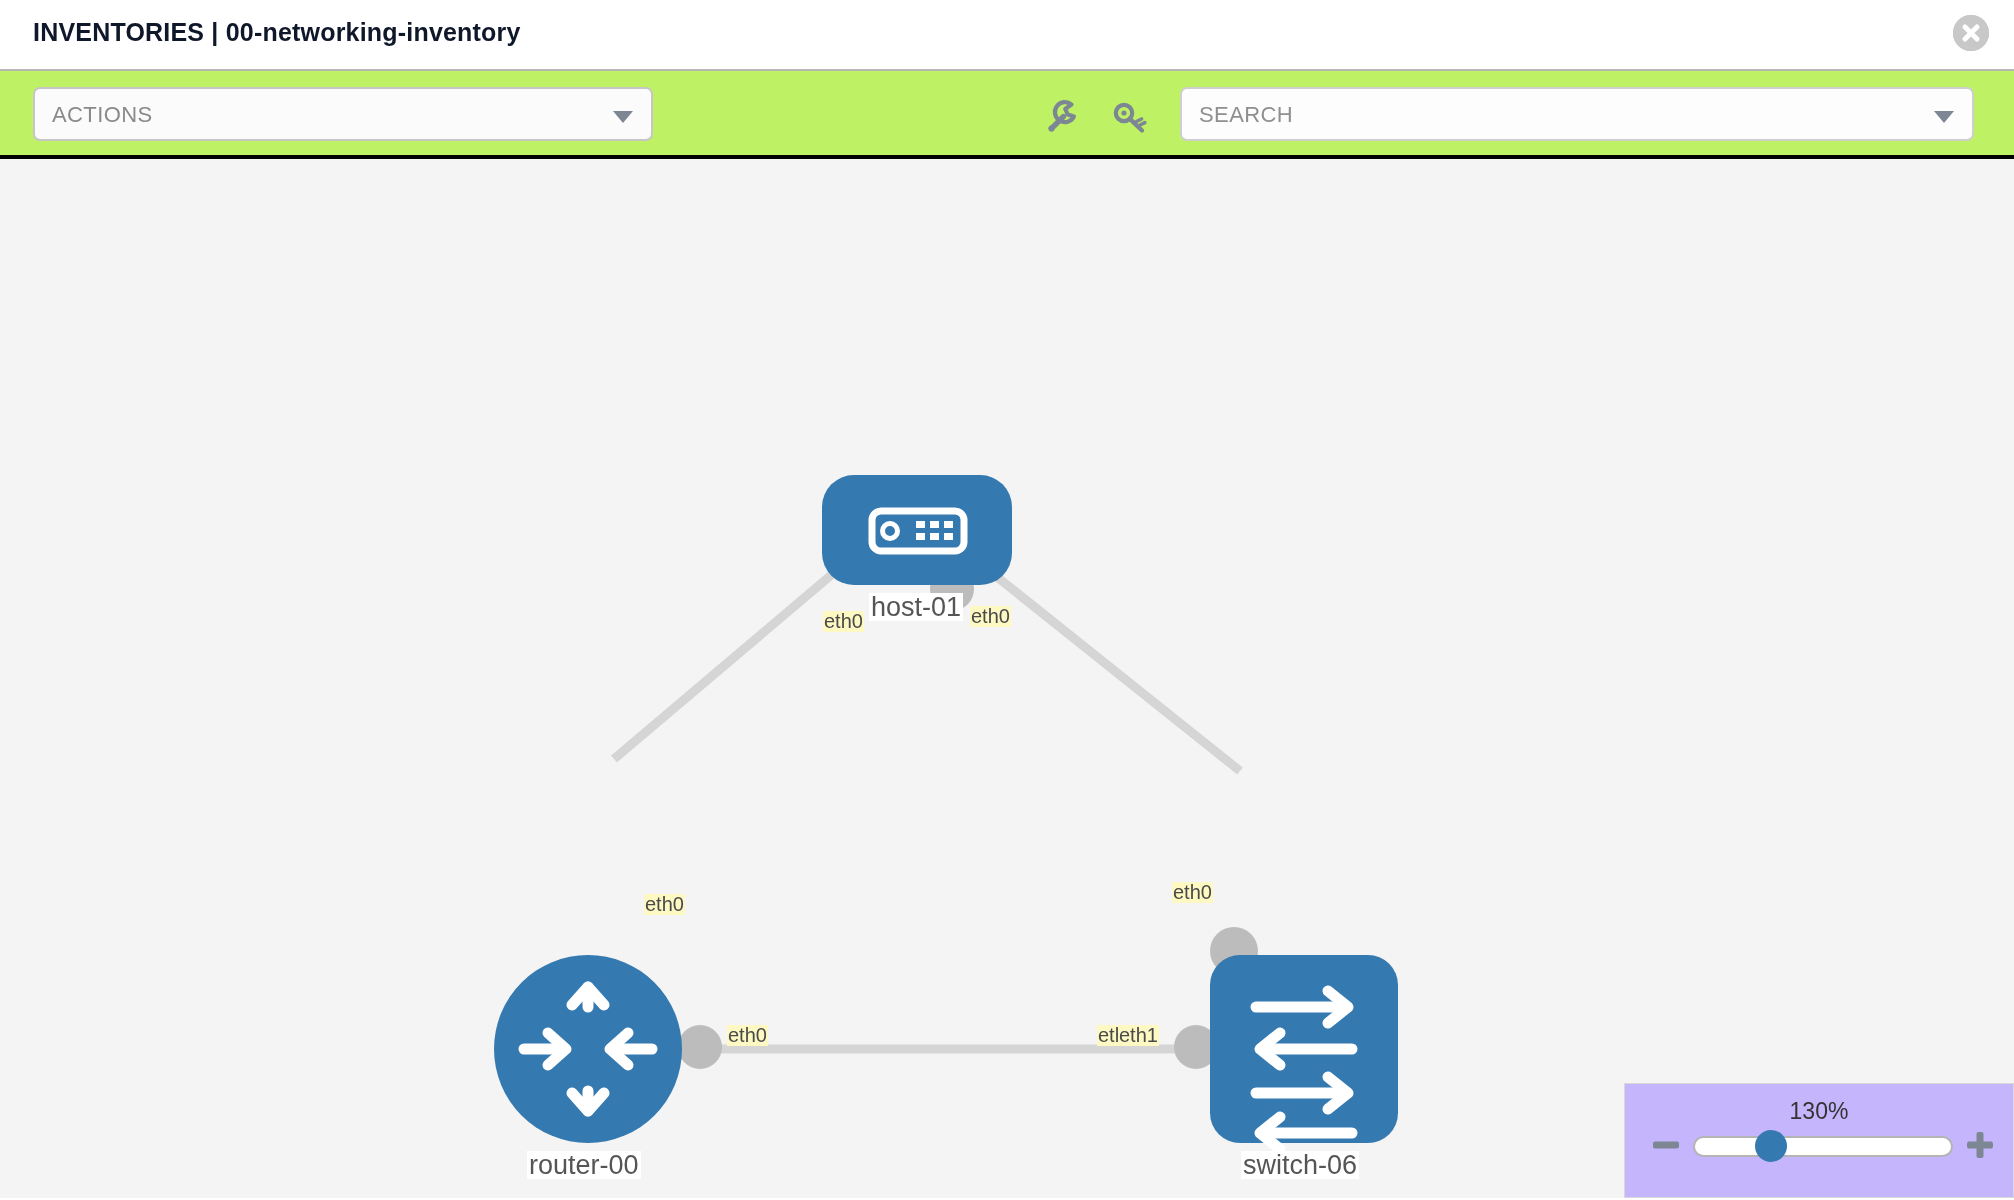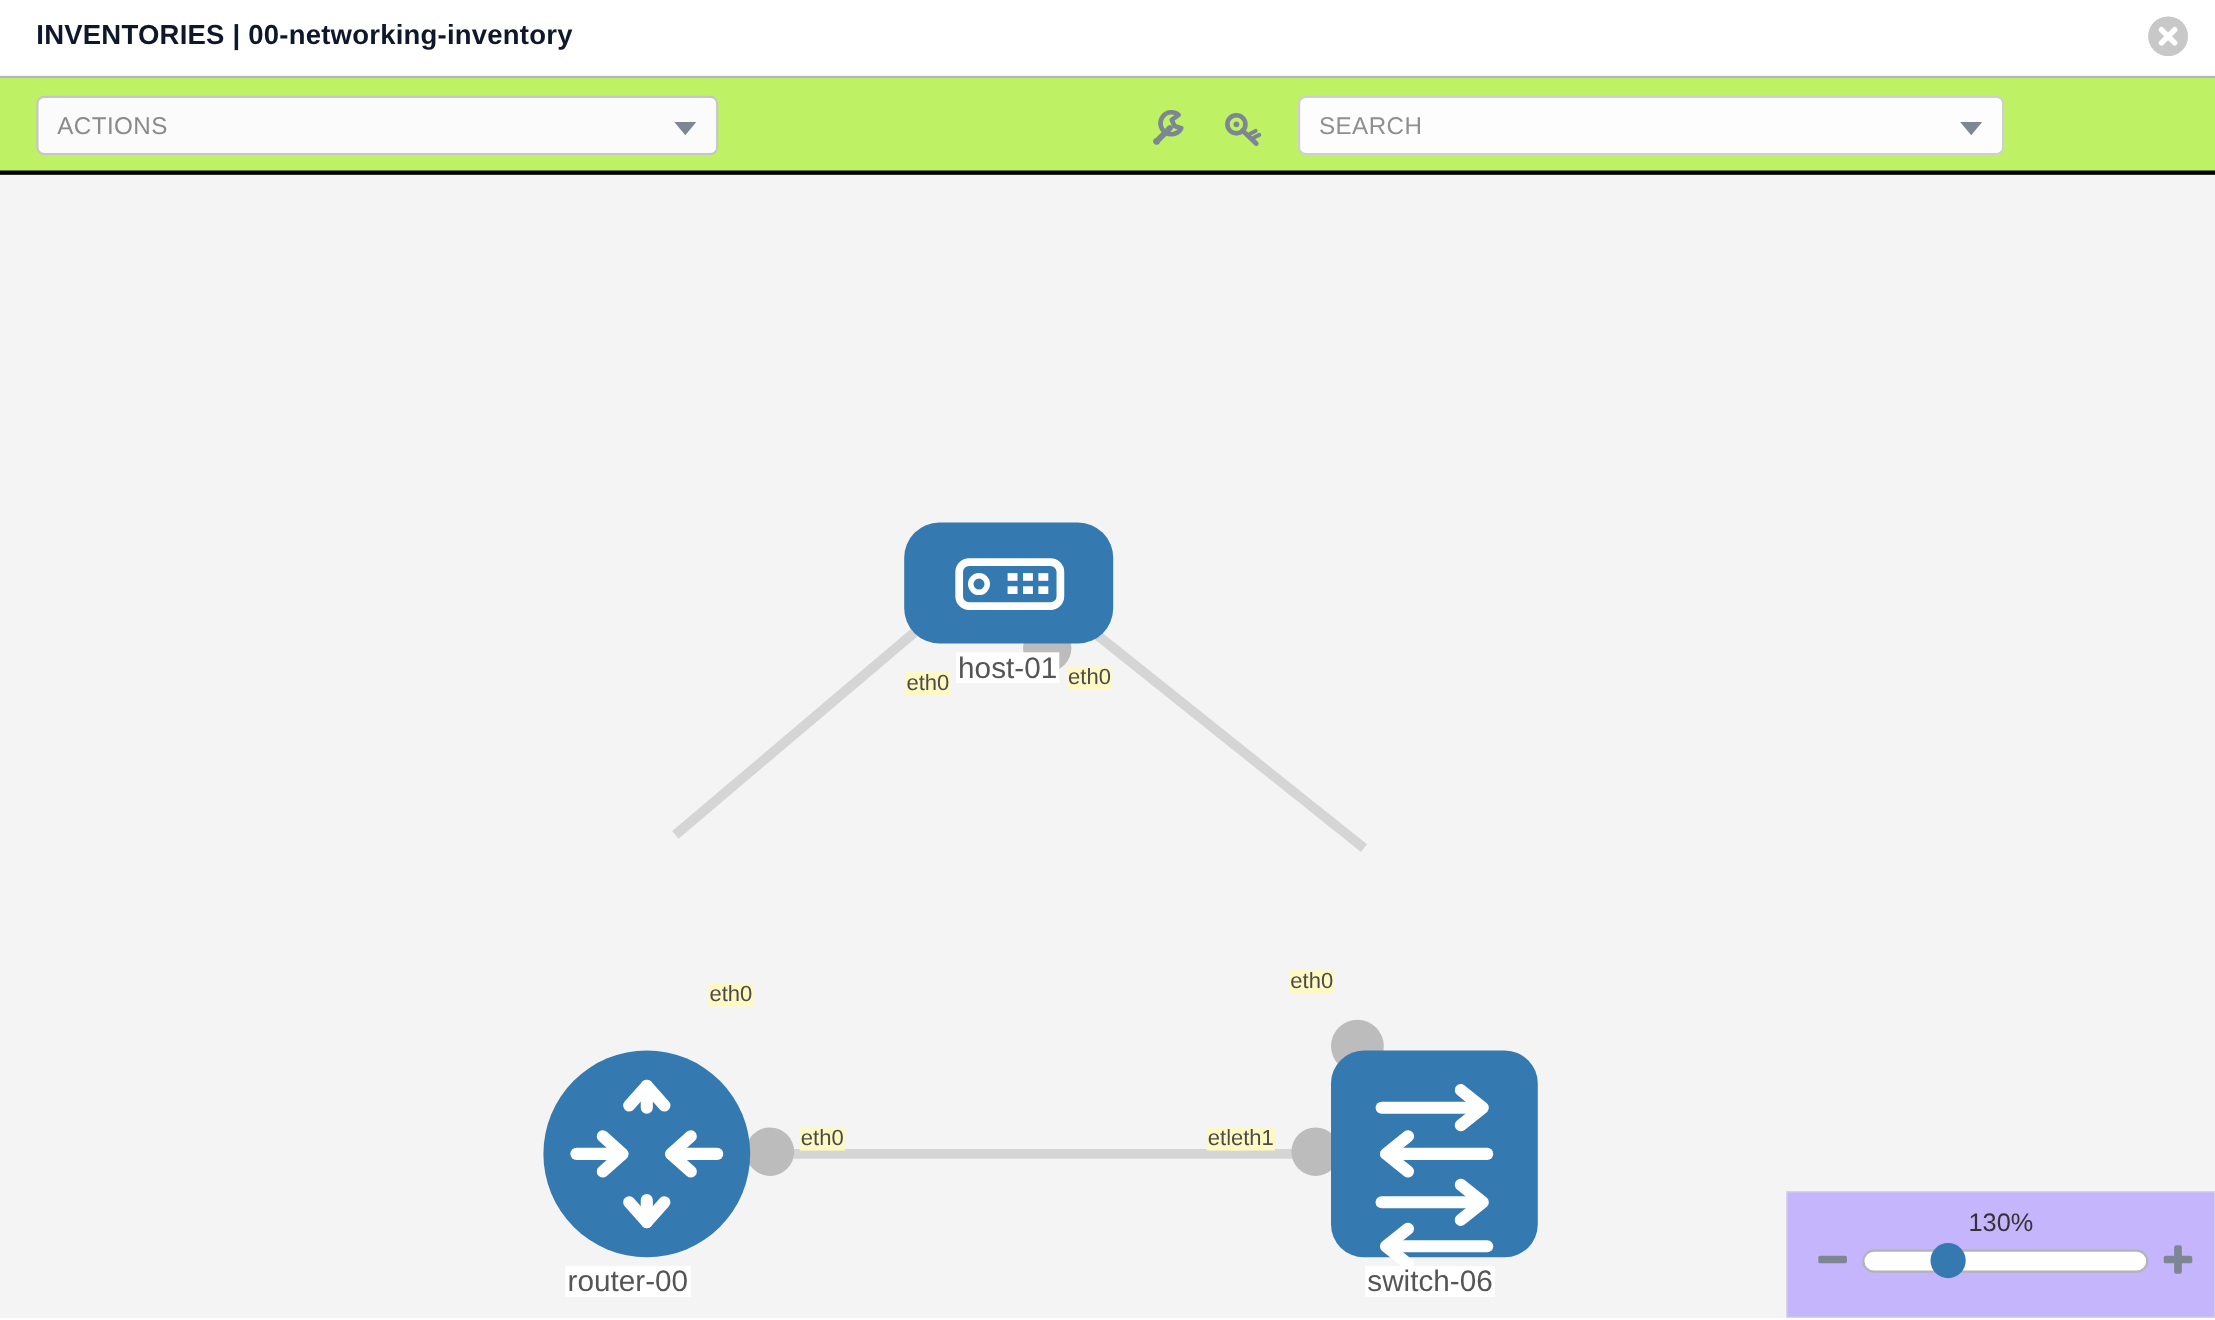--- a/index.html
+++ b/index.html
@@ -91,21 +91,21 @@
     cursor: pointer;
   }
   .tool-wrench { left: 1042px; }
   .tool-key    { left: 1110px; }
   .tool-icon svg { display: block; }
 
   .search-select {
     position: absolute;
     left: 1180px;
     top: 16px;
-    width: 642px;
+    width: 794px;
     height: 54px;
     background: #fdfdfd;
     border: 2px solid #cfcfcf;
     border-radius: 7px;
     box-sizing: border-box;
     cursor: text;
   }
   .search-select .sel-label {
     position: absolute;
     left: 17px;
@@ -320,21 +320,21 @@
 
   <span class="iface-label" style="left:823px; top:452px;">eth0</span>
   <span class="iface-label" style="left:970px; top:447px;">eth0</span>
   <span class="iface-label" style="left:644px; top:735px;">eth0</span>
   <span class="iface-label" style="left:1172px; top:723px;">eth0</span>
   <span class="iface-label" style="left:727px; top:866px;">eth0</span>
   <span class="iface-label" style="left:1097px; top:866px;">eth</span>
   <span class="iface-label" style="left:1118px; top:866px;">eth1</span>
 
   <span class="node-label" style="left:869px; top:434px;">host-01</span>
-  <span class="node-label" style="left:514px; top:992px;">router-00</span>
+  <span class="node-label" style="left:527px; top:992px;">router-00</span>
   <span class="node-label" style="left:1241px; top:992px;">switch-06</span>
 
   <div class="zoom-panel">
     <div class="zoom-value">130%</div>
 
     <div class="zoom-minus">
       <svg width="34" height="34" viewBox="0 0 34 34">
         <rect x="4" y="13.5" width="26" height="7" rx="2" fill="#7d8794"></rect>
       </svg>
     </div>

